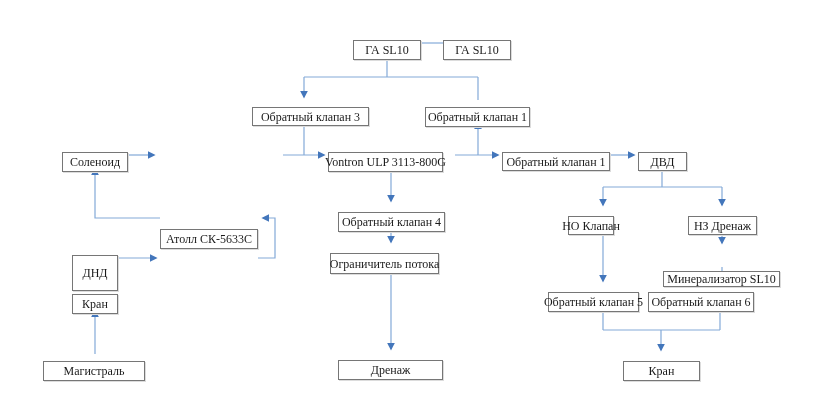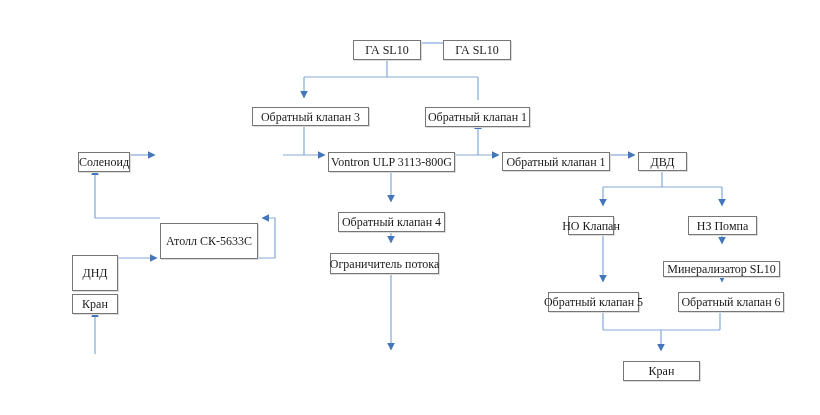--- a/index.html
+++ b/index.html
@@ -74,29 +74,31 @@
       <path d="M118 258 H156" marker-end="url(#arrow)"></path>
       <path d="M258 258 H275 V218 H263" marker-end="url(#arrow)"></path>
       <path d="M160 218 H95 V169" marker-end="url(#arrow)"></path>
     </g>
   </svg>
 
   <div class="node" style="left:353px;top:33px;width:68px;height:20px">ГА SL10</div>
   <div class="node" style="left:443px;top:33px;width:68px;height:20px">ГА SL10</div>
   <div class="node" style="left:252px;top:100px;width:117px;height:19px">Обратный клапан 3</div>
   <div class="node" style="left:425px;top:100px;width:105px;height:20px">Обратный клапан 1</div>
-  <div class="node" style="left:78px;top:145px;width:52px;height:20px">Соленоид</div>
-  <div class="node" style="left:328px;top:145px;width:127px;height:20px">Vontron ULP 3113-800G</div>
+  <div class="node" style="left:62px;top:145px;width:66px;height:20px">Соленоид</div>
+  <div class="node" style="left:328px;top:145px;width:115px;height:20px">Vontron ULP 3113-800G</div>
   <div class="node" style="left:502px;top:145px;width:108px;height:19px">Обратный клапан 1</div>
   <div class="node" style="left:638px;top:145px;width:49px;height:19px">ДВД</div>
-  <div class="node" style="left:160px;top:216px;width:98px;height:36px">Атолл СК-5633С</div>
+  <div class="node" style="left:160px;top:222px;width:98px;height:20px">Атолл СК-5633С</div>
   <div class="node" style="left:72px;top:248px;width:46px;height:36px">ДНД</div>
   <div class="node" style="left:72px;top:287px;width:46px;height:20px">Кран</div>
+  <div class="node" style="left:43px;top:354px;width:102px;height:20px">Магистраль</div>
   <div class="node" style="left:338px;top:205px;width:107px;height:20px">Обратный клапан 4</div>
   <div class="node" style="left:330px;top:246px;width:109px;height:21px">Ограничитель потока</div>
+  <div class="node" style="left:338px;top:353px;width:105px;height:20px">Дренаж</div>
   <div class="node" style="left:568px;top:209px;width:46px;height:19px">НО Клапан</div>
-  <div class="node" style="left:688px;top:209px;width:69px;height:19px">НЗ Помпа</div>
-  <div class="node" style="left:663px;top:254px;width:117px;height:16px">Минерализатор SL10</div>
+  <div class="node" style="left:688px;top:209px;width:69px;height:19px">НЗ Дренаж</div>
+  <div class="node" style="left:663px;top:264px;width:117px;height:16px">Минерализатор SL10</div>
   <div class="node" style="left:548px;top:285px;width:91px;height:20px">Обратный клапан 5</div>
-  <div class="node" style="left:678px;top:285px;width:106px;height:20px">Обратный клапан 6</div>
+  <div class="node" style="left:648px;top:285px;width:106px;height:20px">Обратный клапан 6</div>
   <div class="node" style="left:623px;top:354px;width:77px;height:20px">Кран</div>
 
 </div>
 
 </body></html>

